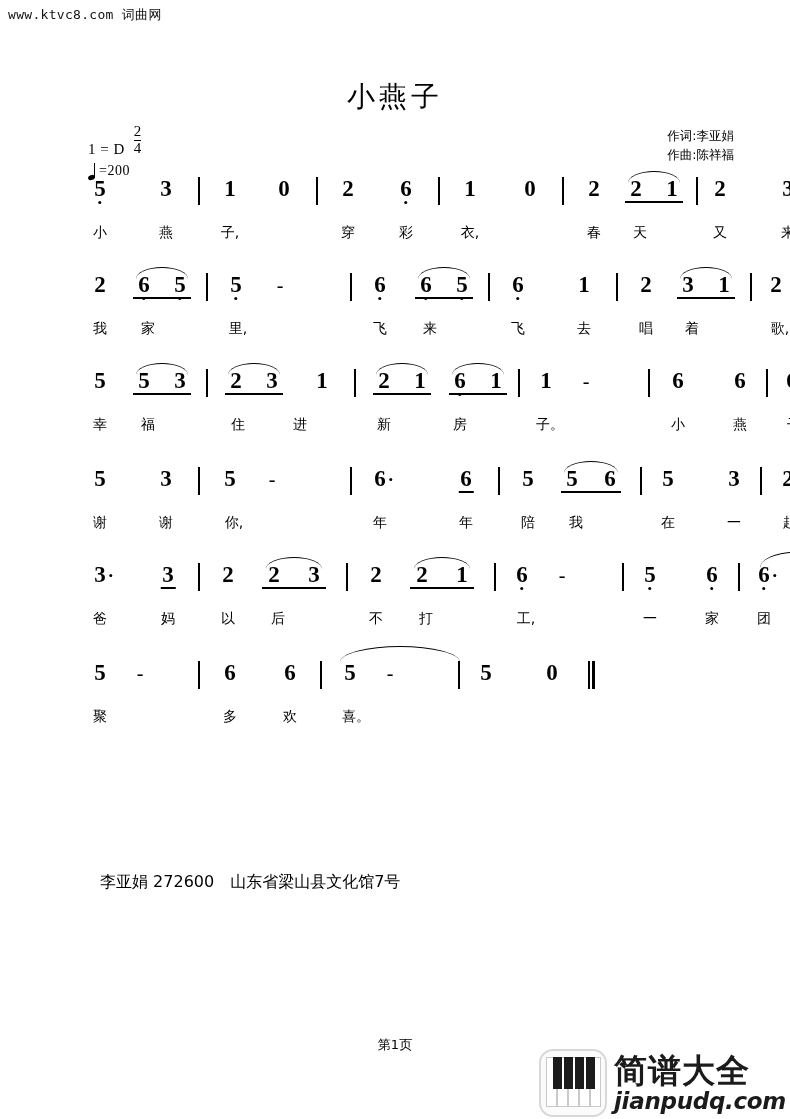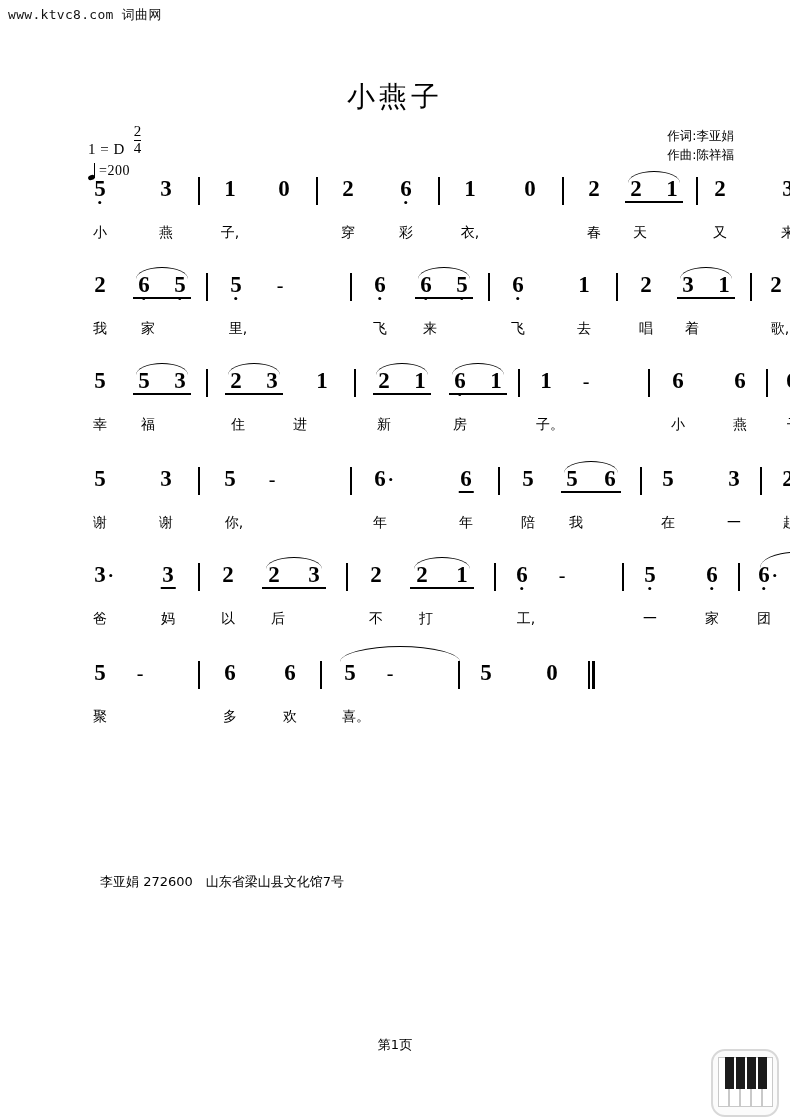--- a/index.html
+++ b/index.html
@@ -218,21 +218,21 @@
     transform: translateX(-50%);
     white-space: nowrap;
   }
 
   
   .footer {
     position: absolute;
     left: 100px;
     top: 868px;
     font-family: "DejaVu Sans", sans-serif;
-    font-size: 13px;
+    font-size: 16px;
     line-height: 27px;
   }
 
   .pagenum {
     position: absolute;
     top: 1036px;
     left: 0;
     width: 790px;
     text-align: center;
     font-family: "DejaVu Sans", sans-serif;
@@ -563,14 +563,16 @@
     <span class="wk" style="left:16px;"></span>
     <span class="wk" style="left:27px;"></span>
     <span class="wk" style="left:38px;"></span>
     <span class="wk" style="left:49px;"></span>
     <span class="bk" style="left:12px;"></span>
     <span class="bk" style="left:23px;"></span>
     <span class="bk" style="left:34px;"></span>
     <span class="bk" style="left:45px;"></span>
   </div>
   <div class="brand-text">
+    <span class="brand-cn">简谱大全</span>
+    <span class="brand-en">jianpudq.com</span>
   </div>
 </div>
 
 </body></html>

